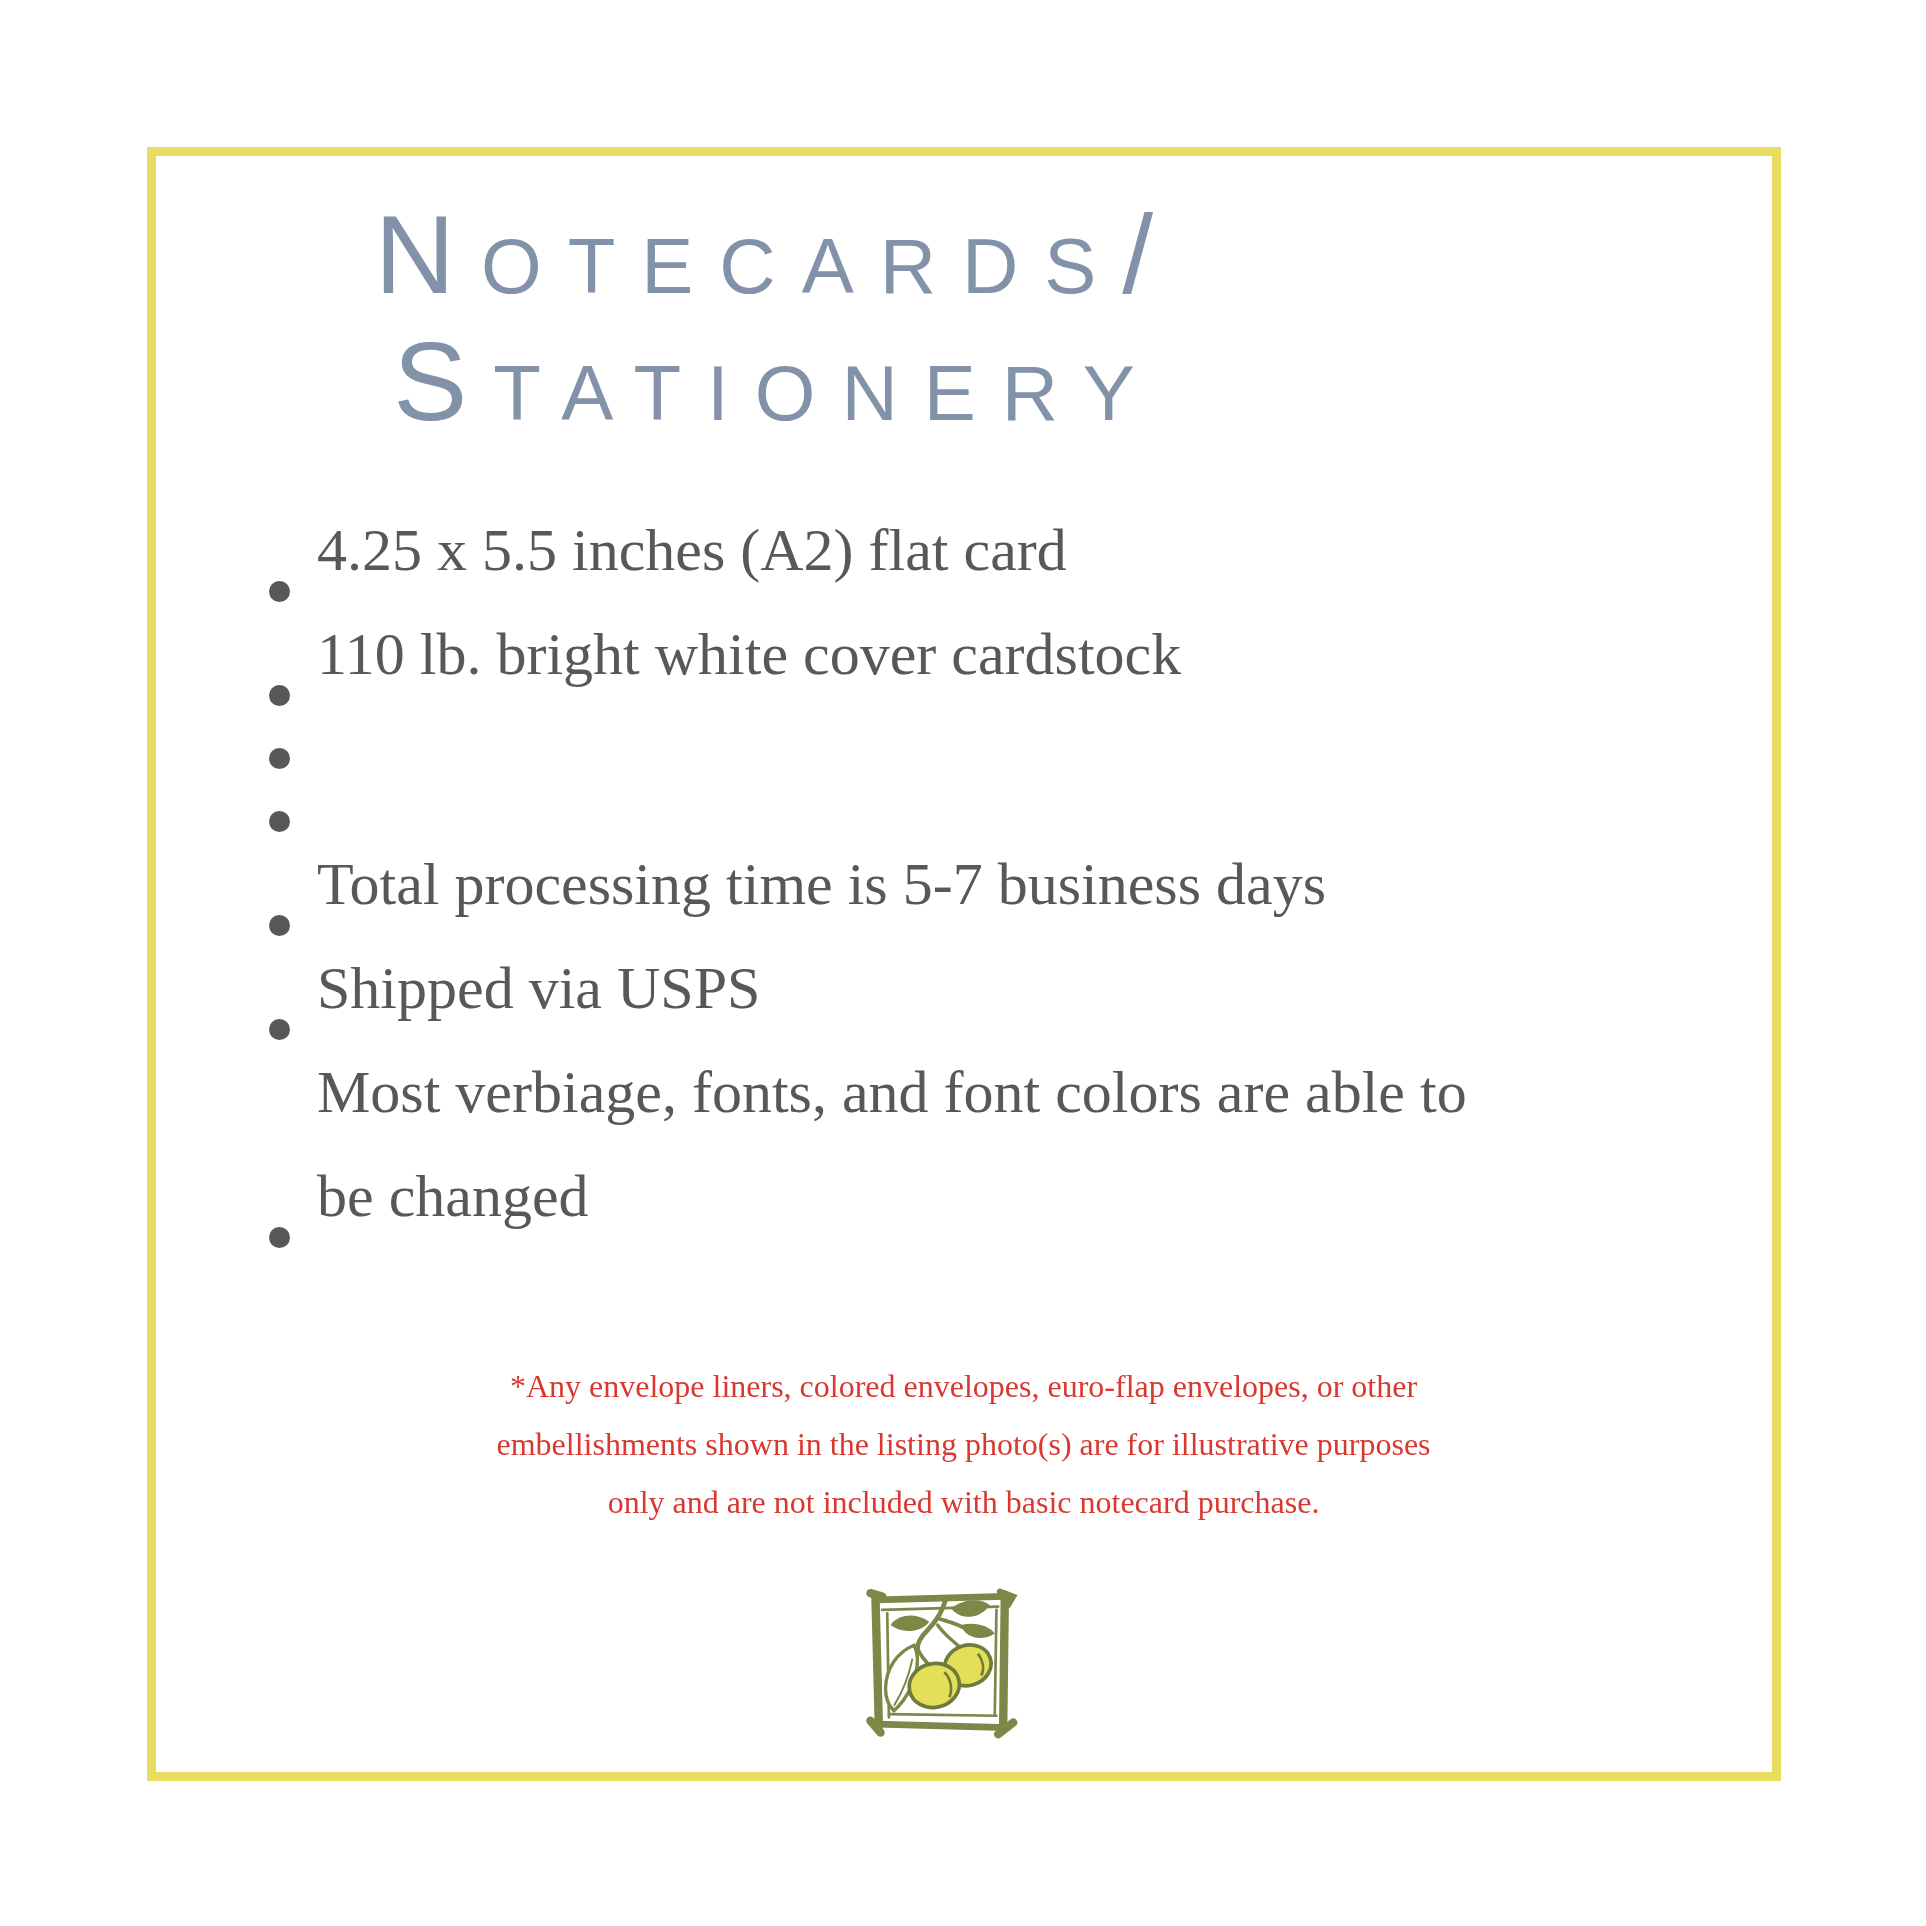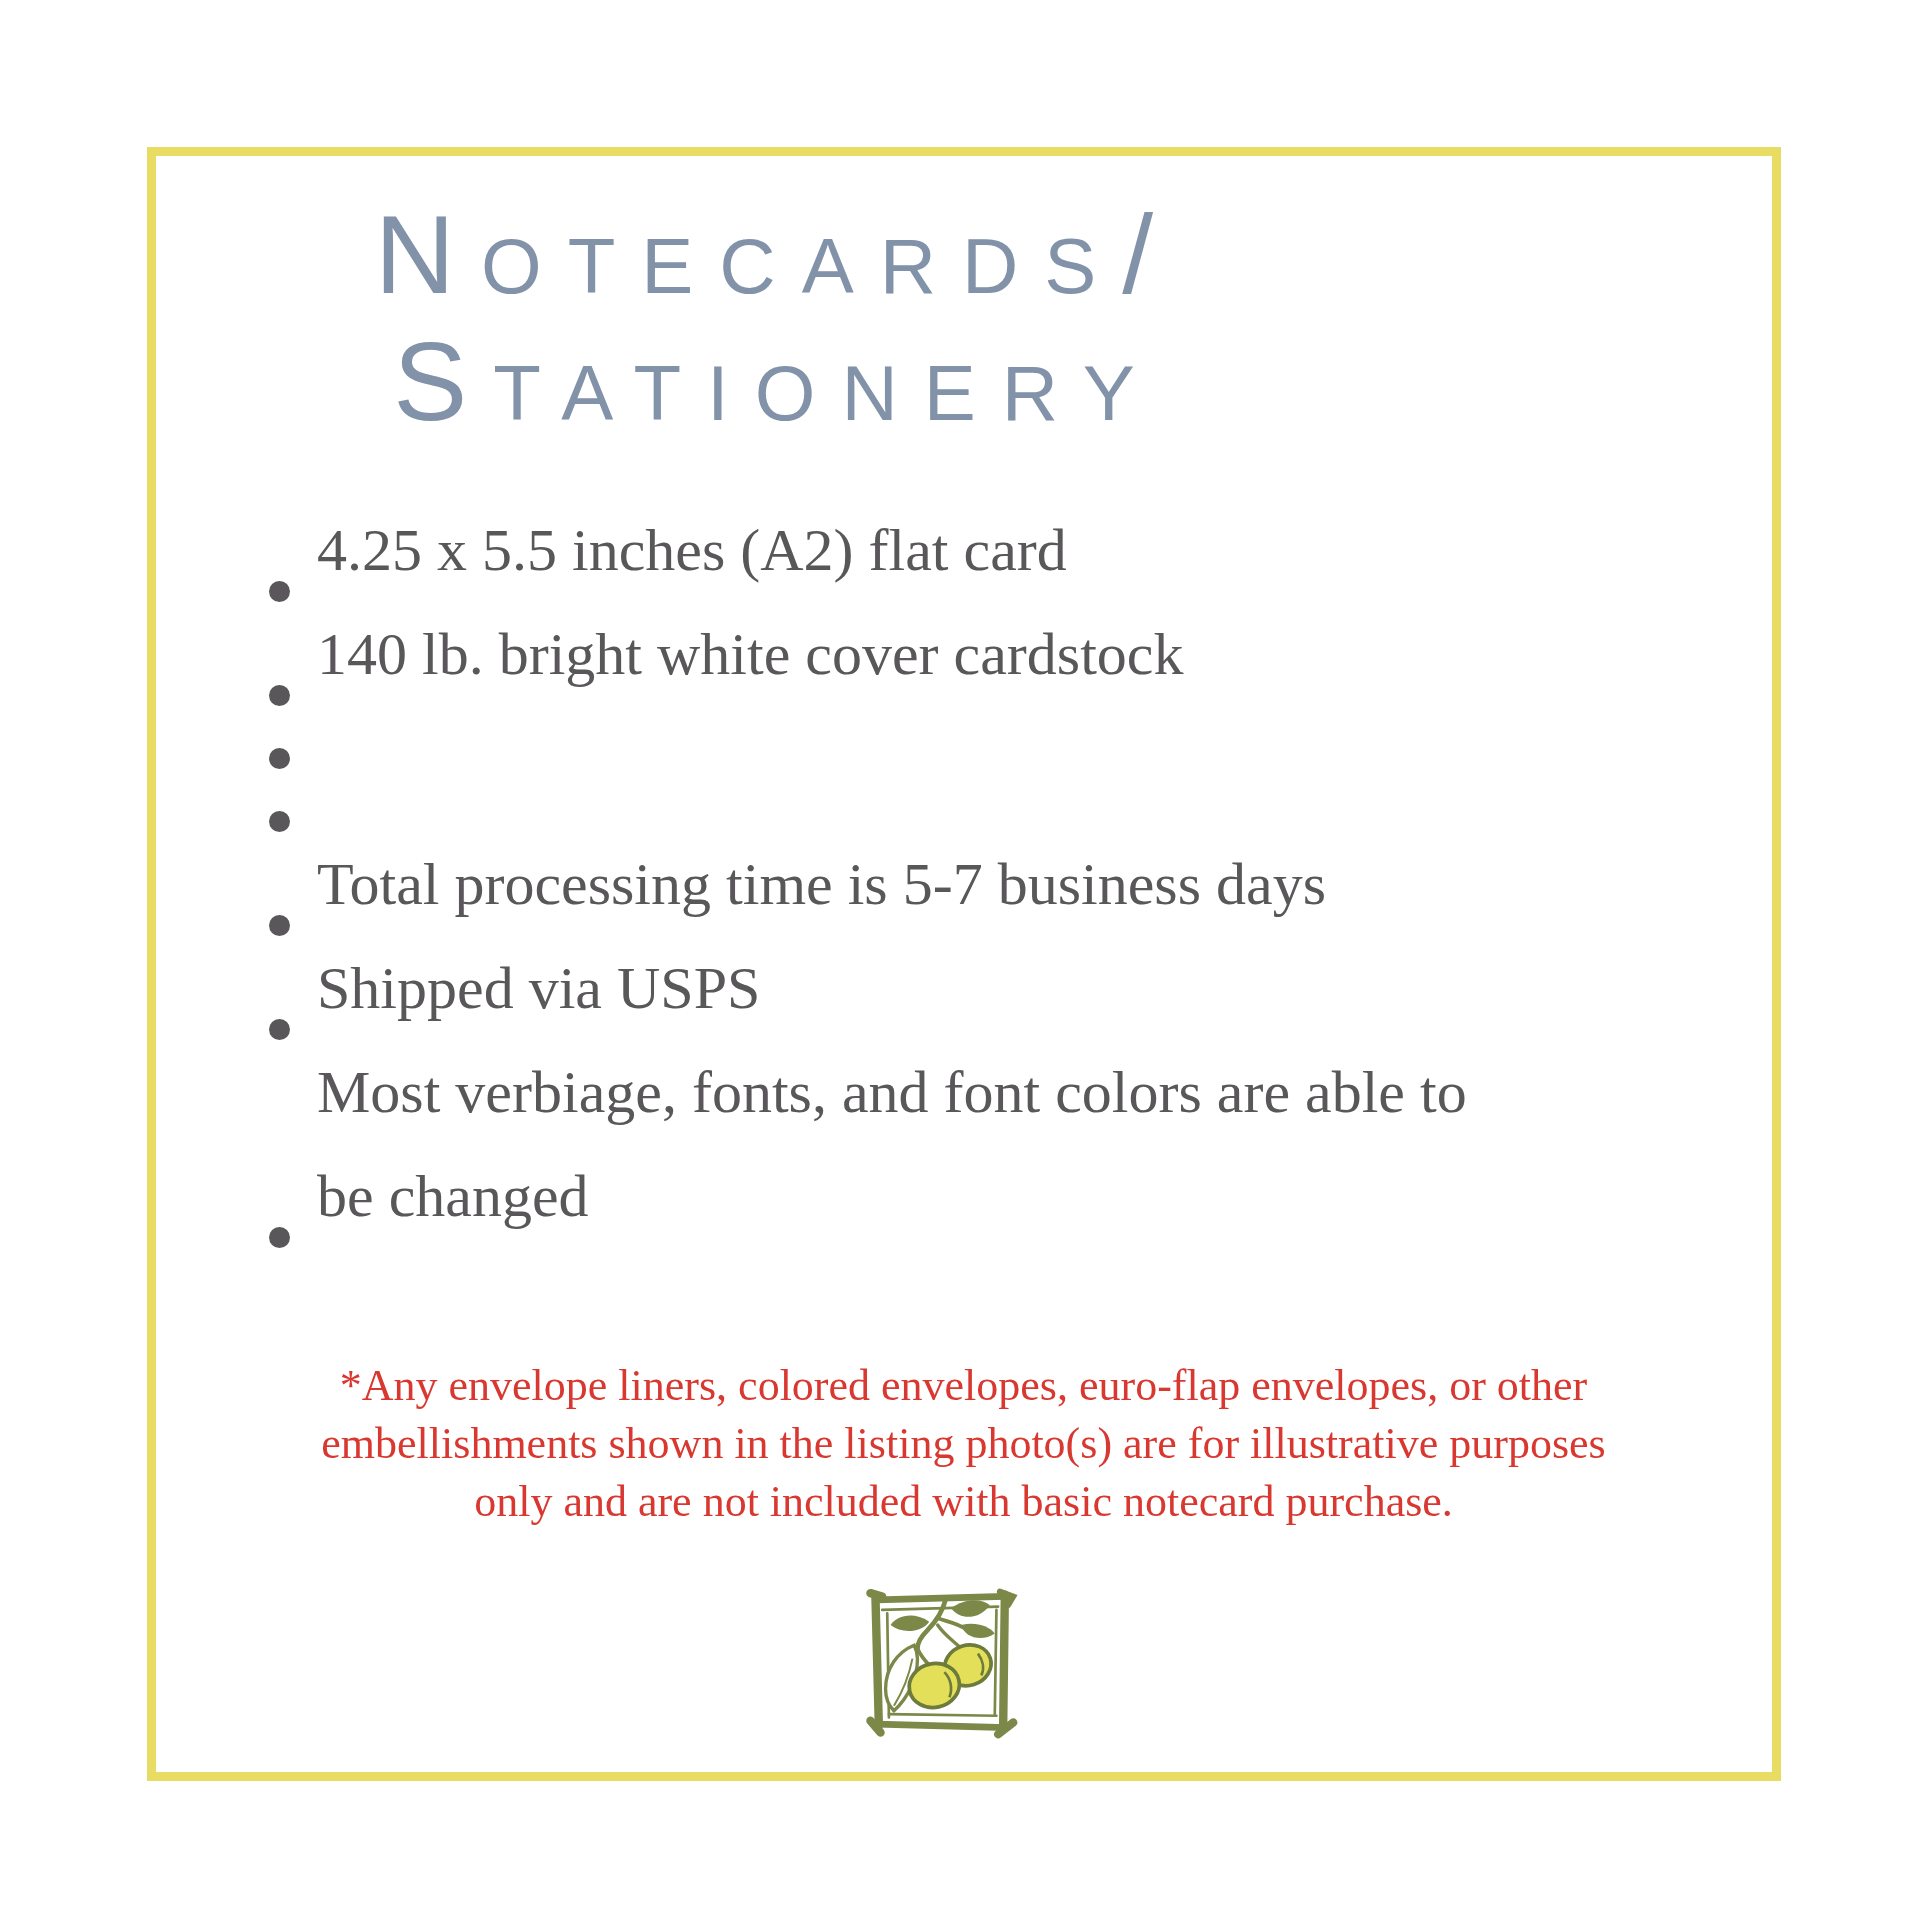--- a/index.html
+++ b/index.html
@@ -40,21 +40,21 @@
   .dot {
     flex: 0 0 auto;
     width: 21px; height: 21px; border-radius: 50%;
     background: #595759;
     margin: 42px 27px 0 0;
   }
   .li-text { white-space: pre-line; }
   .disclaimer {
     position: absolute; left: 119px; right: 119px; top: 1357px;
     text-align: center;
-    font-size: 44px; line-height: 58px;
+    font-size: 32px; line-height: 58px;
     color: #d83830;
     white-space: pre-line;
   }
   .logo {
     position: absolute; left: 857px; top: 1578px;
     width: 168px; height: 168px;
   }
   .logo svg { width: 100%; height: 100%; display: block; }
 </style>
 </head>
@@ -65,21 +65,21 @@
 <div class="title">Notecards/
 Stationery</div>
 
 <ul class="list">
     <li>
       <span class="dot"></span>
       <span class="li-text">4.25 x 5.5 inches (A2) flat card</span>
     </li>
     <li>
       <span class="dot"></span>
-      <span class="li-text">140 lb. bright white cover cardstock</span>
+      <span class="li-text">110 lb. bright white cover cardstock</span>
     </li>
     <li>
       <span class="dot"></span>
     </li>
     <li>
       <span class="dot"></span>
     </li>
     <li>
       <span class="dot"></span>
       <span class="li-text">Total processing time is 5-7 business days</span>

